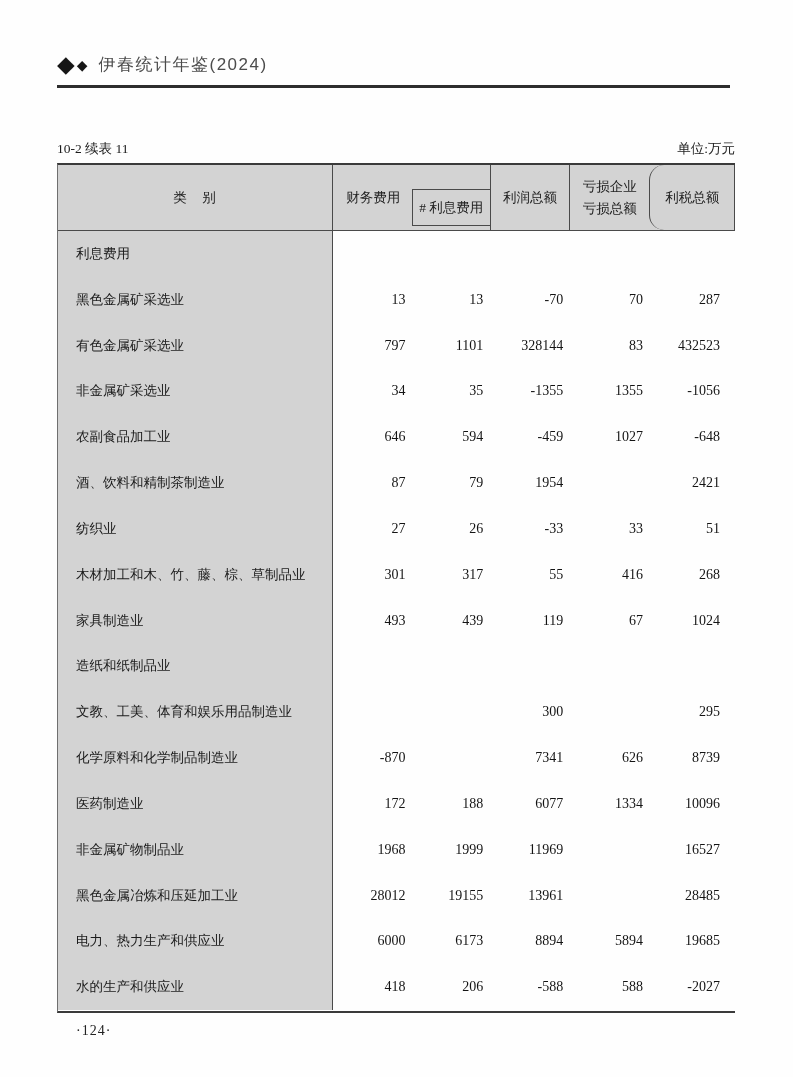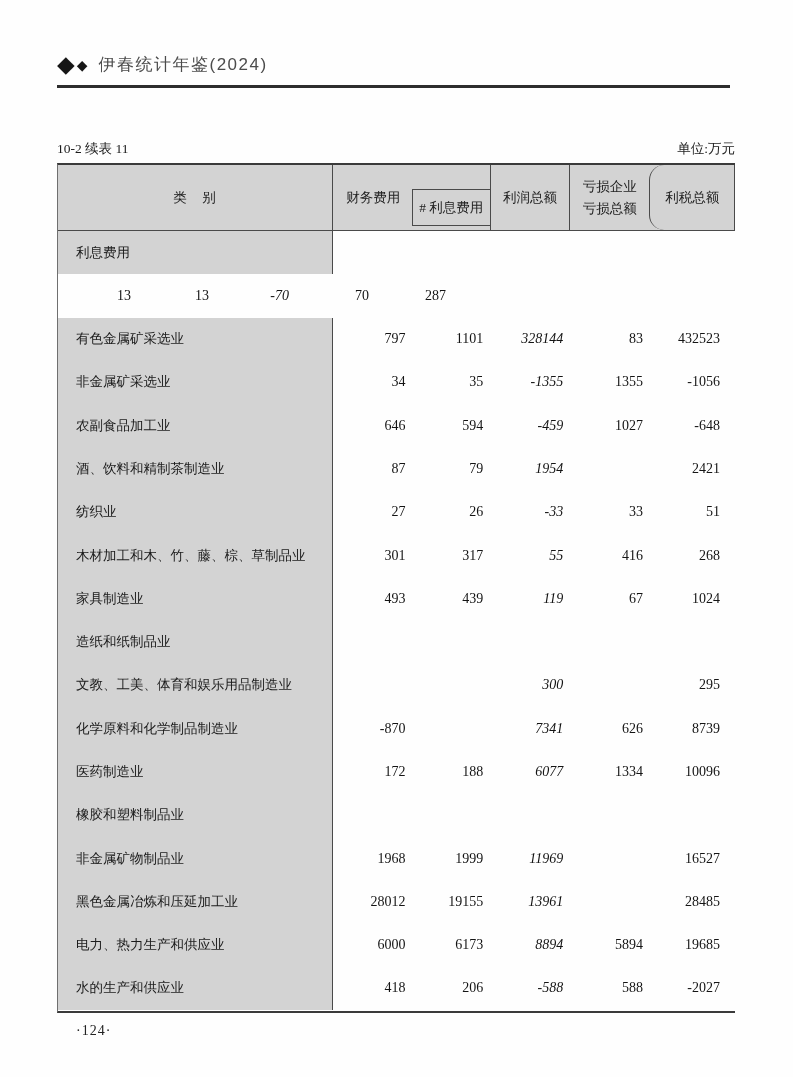--- a/index.html
+++ b/index.html
@@ -54,21 +54,21 @@
   .tbody { height:779px; display:flex; flex-direction:column; font-size:13.5px; }
   .tr { flex:1; display:flex; align-items:stretch; }
   .td { box-sizing:border-box; display:flex; align-items:center; }
   .td.cat {
     width:275px; background:#d3d3d3; border-right:1px solid #4a4a4a;
     padding-left:18px; color:#1b1b1b;
   }
   .td.num { justify-content:flex-end; font-size:14px; color:#141414; }
   .td.w1 { width:80px; padding-right:7px; }
   .td.w2 { width:78px; padding-right:7px; }
-  .td.w3 { width:80px; padding-right:7px;font-style:italic; }
+  .td.w3 { width:80px; padding-right:7px; }
   .td.w4 { width:80px; padding-right:7px; }
   .td.w5 { width:85px; padding-right:15px; }
   
   .footer { position:absolute; left:76px; top:1023px; font-size:14px; color:#222; letter-spacing:1px; }
 </style>
 </head>
 <body>
 
 <div class="page">
 
@@ -101,20 +101,21 @@
   <div class="tr">
     <div class="td cat">利息费用</div>
     <div class="td num w1"></div>
     <div class="td num w2"></div>
     <div class="td num w3"></div>
     <div class="td num w4"></div>
     <div class="td num w5"></div>
   </div>
 
   <div class="tr">
+    <div class="td cat">黑色金属矿采选业</div>
     <div class="td num w1">13</div>
     <div class="td num w2">13</div>
     <div class="td num w3">-70</div>
     <div class="td num w4">70</div>
     <div class="td num w5">287</div>
   </div>
 
   <div class="tr">
     <div class="td cat">有色金属矿采选业</div>
     <div class="td num w1">797</div>
@@ -208,28 +209,20 @@
 
   <div class="tr">
     <div class="td cat">医药制造业</div>
     <div class="td num w1">172</div>
     <div class="td num w2">188</div>
     <div class="td num w3">6077</div>
     <div class="td num w4">1334</div>
     <div class="td num w5">10096</div>
   </div>
 
-  <div class="tr">
-    <div class="td cat">橡胶和塑料制品业</div>
-    <div class="td num w1"></div>
-    <div class="td num w2"></div>
-    <div class="td num w3"></div>
-    <div class="td num w4"></div>
-    <div class="td num w5"></div>
-  </div>
 
   <div class="tr">
     <div class="td cat">非金属矿物制品业</div>
     <div class="td num w1">1968</div>
     <div class="td num w2">1999</div>
     <div class="td num w3">11969</div>
     <div class="td num w4"></div>
     <div class="td num w5">16527</div>
   </div>
 

